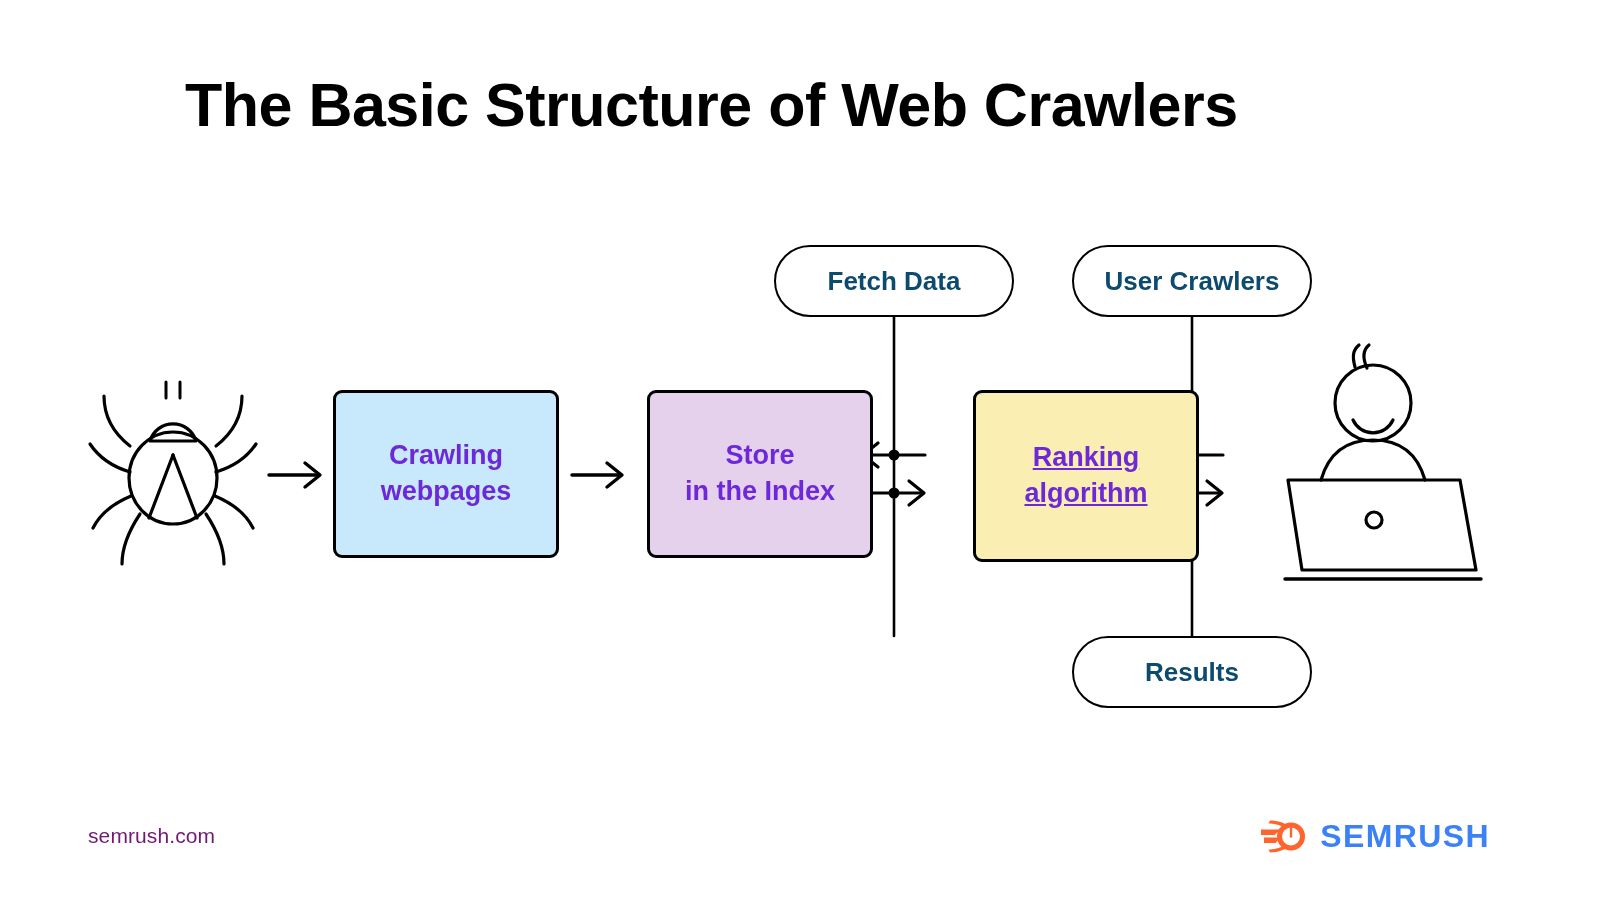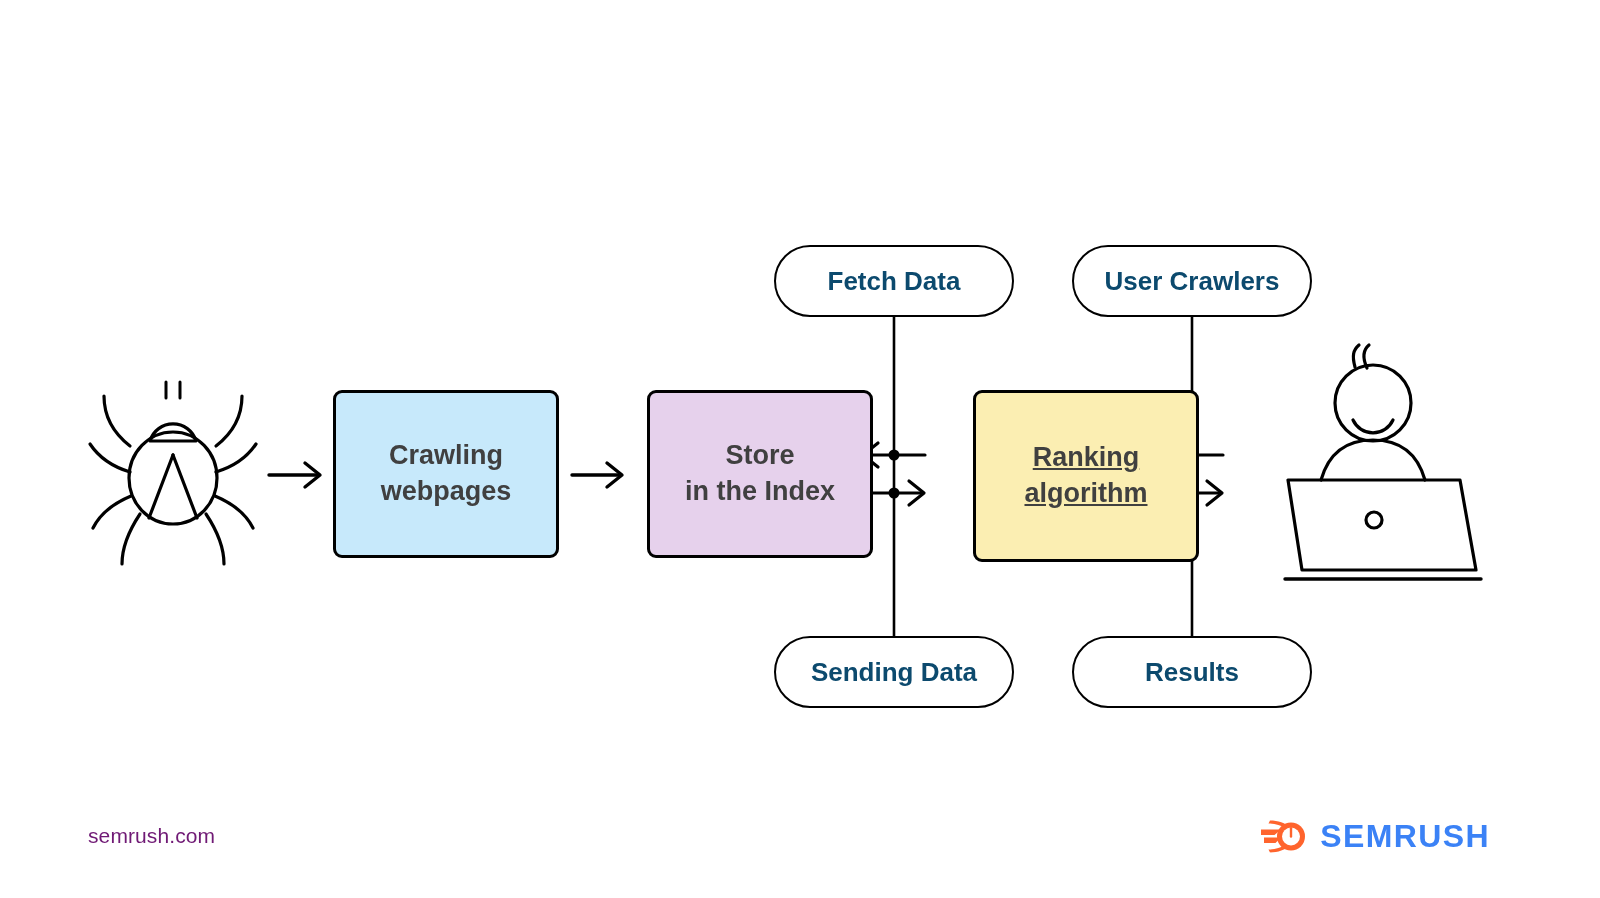--- a/index.html
+++ b/index.html
@@ -33,21 +33,21 @@
     box-sizing:border-box;
     border:3px solid #000;
     border-radius:9px;
     display:flex;
     align-items:center;
     justify-content:center;
     text-align:center;
     font-weight:700;
     font-size:27px;
     line-height:1.32;
-    color:#404040;
+    color:#6d28d9;
     white-space:pre-line;
   }
   #box-crawl{left:333px;top:390px;width:226px;height:168px;}
   #box-store{left:631px;top:390px;width:226px;height:168px;margin-left:16px;}
   #box-rank {left:973px;top:390px;width:226px;height:172px;text-decoration:underline;}
 
   
   .pill{
     position:absolute;
     box-sizing:border-box;
@@ -79,20 +79,21 @@
   }
   .brand-name{
     font-size:32px;font-weight:700;letter-spacing:1.4px;color:#3b82f6;
   }
 </style>
 </head>
 <body>
 
 <div id="stage">
 
+  <div class="title">The Basic Structure of Web Crawlers</div>
 
   <svg id="art" viewBox="0 0 1600 898">
     <g fill="none" stroke="#000" stroke-width="3.2" stroke-linecap="round" stroke-linejoin="round">
 
       <g>
 
         <path d="M166 382 L166 398" stroke-width="3"></path>
         <path d="M180 382 L180 398" stroke-width="3"></path>
 
         <path d="M150 441 a24 24 0 0 1 46 0 z"></path>
@@ -189,23 +190,20 @@
   <div class="pbox" id="box-rank" style="background:#FBEEB2">
     <span>Ranking
 algorithm</span>
   </div>
 
   <div class="pill" id="pill-fetch">
     <span>Fetch Data</span>
   </div>
   <div class="pill" id="pill-queries">
     <span>User Crawlers</span>
-  </div>
-  <div class="pill" id="pill-sending">
-    <span>Sending Data</span>
   </div>
   <div class="pill" id="pill-results">
     <span>Results</span>
   </div>
 
   <div class="footer-url">semrush.com</div>
 
   <div class="brand">
     <svg width="46" height="34" viewBox="0 0 46 34">
       <g fill="#FF642D">

